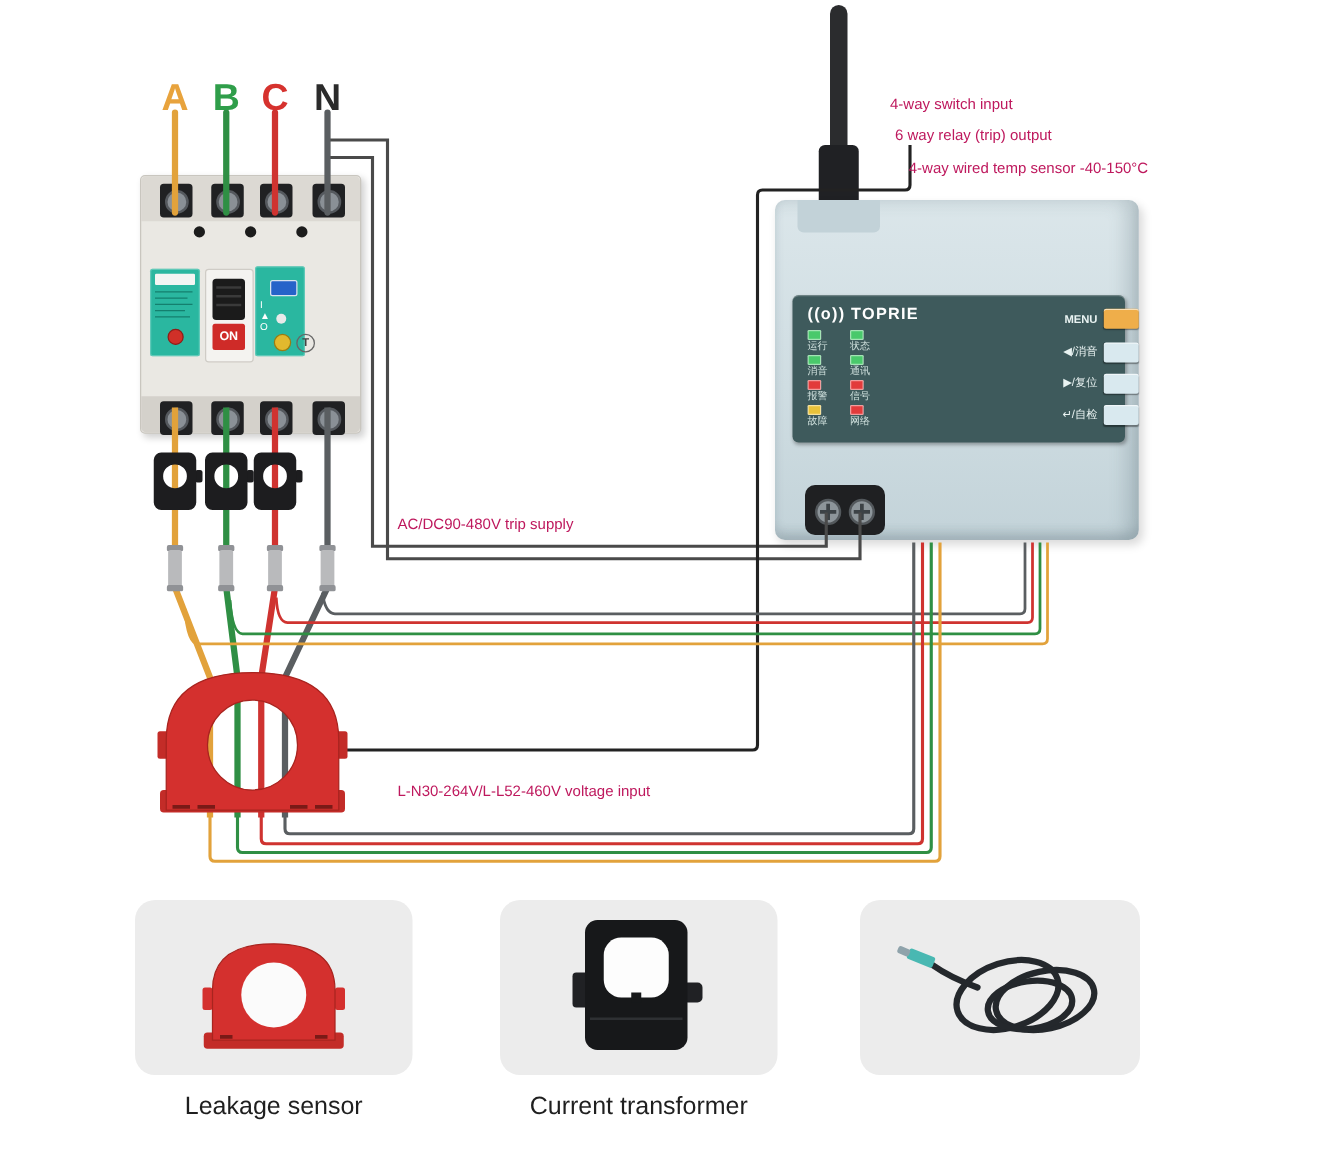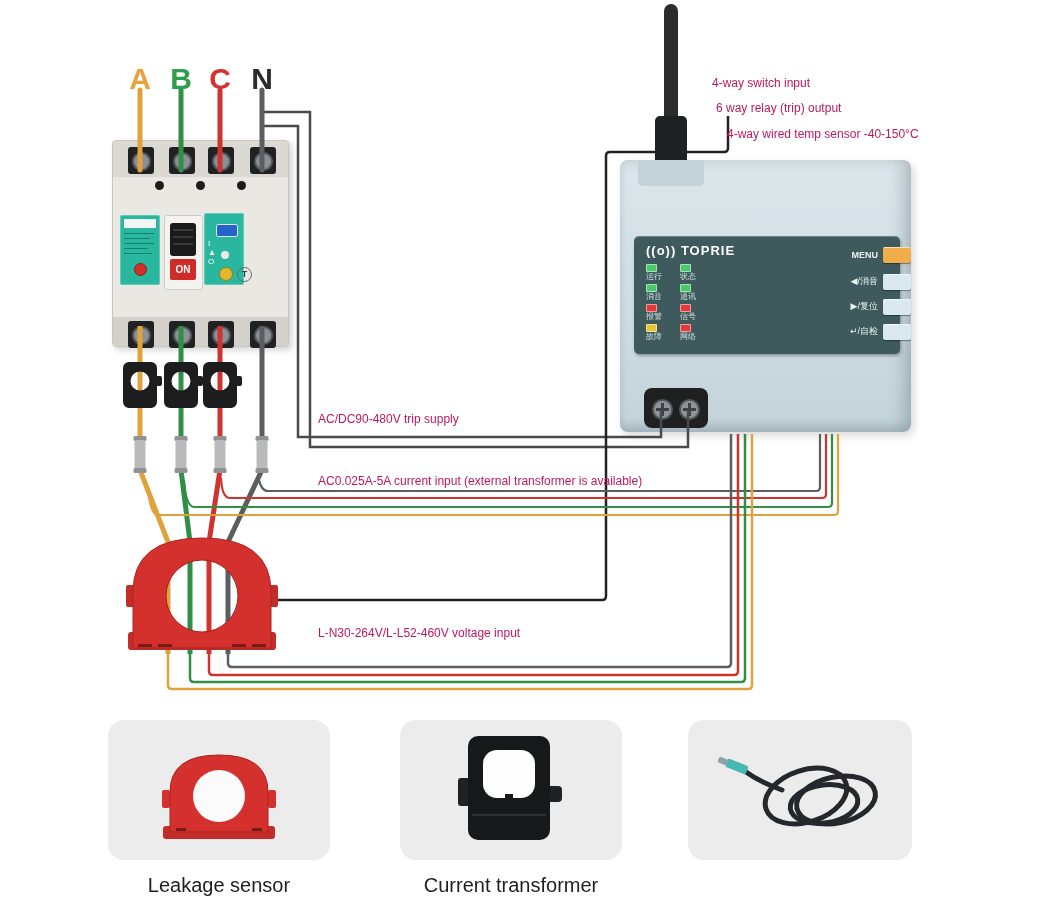--- a/index.html
+++ b/index.html
@@ -64,21 +64,20 @@
 
   <div class="abs phase" style="left: 123px; top: 62px; color: rgb(232, 163, 61);">A</div>
   <div class="abs phase" style="left: 164px; top: 62px; color: rgb(47, 158, 74);">B</div>
   <div class="abs phase" style="left: 203px; top: 62px; color: rgb(214, 50, 46);">C</div>
   <div class="abs phase" style="left: 245px; top: 62px; color: rgb(43, 43, 43);">N</div>
 
   <div class="abs anno" style="left:712px;top:76px;">4-way switch input</div>
   <div class="abs anno" style="left:716px;top:101px;">6 way relay (trip) output</div>
   <div class="abs anno" style="left:727px;top:127px;">4-way wired temp sensor -40-150°C</div>
   <div class="abs anno" style="left:318px;top:412px;">AC/DC90-480V trip supply</div>
-  <div class="abs anno" style="left:318px;top:474px;">AC0.025A-5A current input (external transformer is available)</div>
   <div class="abs anno" style="left:318px;top:626px;">L-N30-264V/L-L52-460V voltage input</div>
 
   <div class="abs breaker">
     <div class="term-strip" style="top:0;border-radius:4px 4px 0 0;"></div>
     <div class="term-block" style="left:15px;top:6px;">
         <div class="term-screw" style="left:4px;top:5px;"></div>
       </div>
     <div class="term-block" style="left:56px;top:6px;">
         <div class="term-screw" style="left:4px;top:5px;"></div>
       </div>

